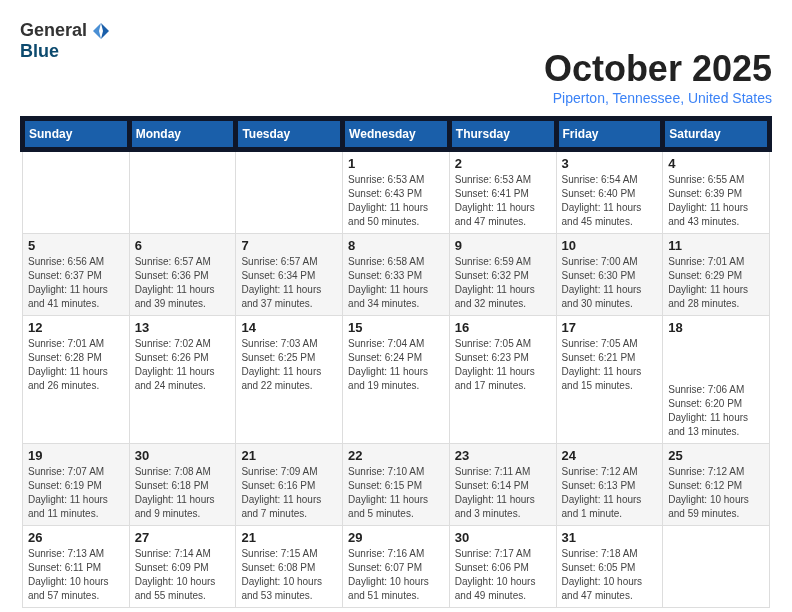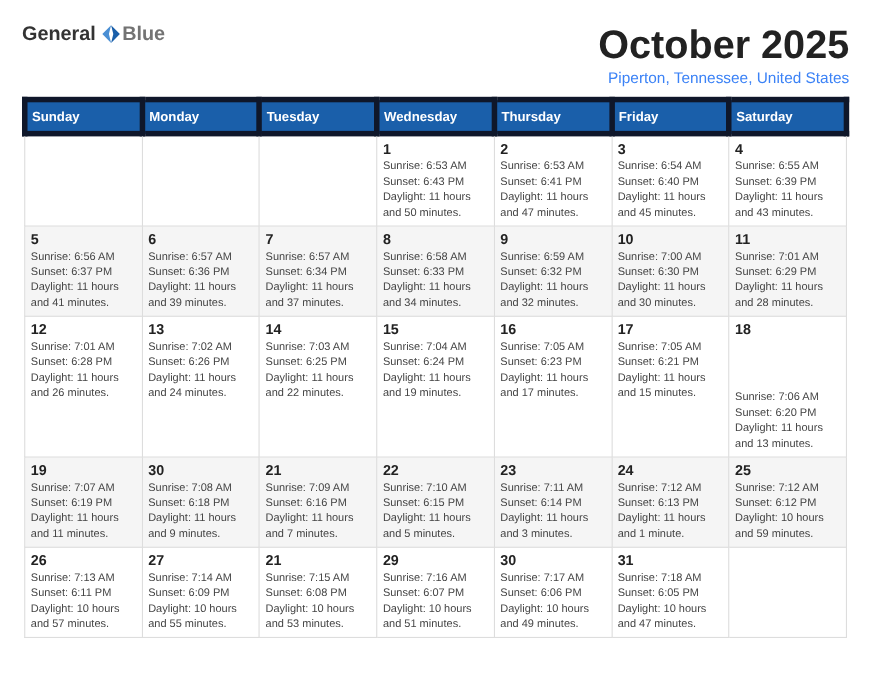--- a/index.html
+++ b/index.html
@@ -11,45 +11,46 @@
       padding: 20px;
     }
     .header {
       display: flex;
       justify-content: space-between;
       align-items: flex-start;
       margin-bottom: 10px;
     }
     .logo {
       display: flex;
-      flex-direction: row;
+      flex-direction: column;
       align-items: flex-start;
     }
     .logo-text {
       display: flex;
       align-items: center;
       gap: 2px;
     }
     .logo-general {
       font-size: 18px;
       font-weight: bold;
       color: #333;
     }
     .logo-blue {
       font-size: 18px;
       font-weight: bold;
-      color: #737373;
+      color: #0c4a6e;
     }
     .logo-icon {
       width: 20px;
       height: 20px;
       margin-left: 2px;
     }
     .title-section {
       text-align: right;
+      margin-top: 28px;
     }
     .month-title {
       font-size: 36px;
       font-weight: bold;
       color: #222;
     }
     .location {
       font-size: 14px;
       color: #3b82f6;
     }

